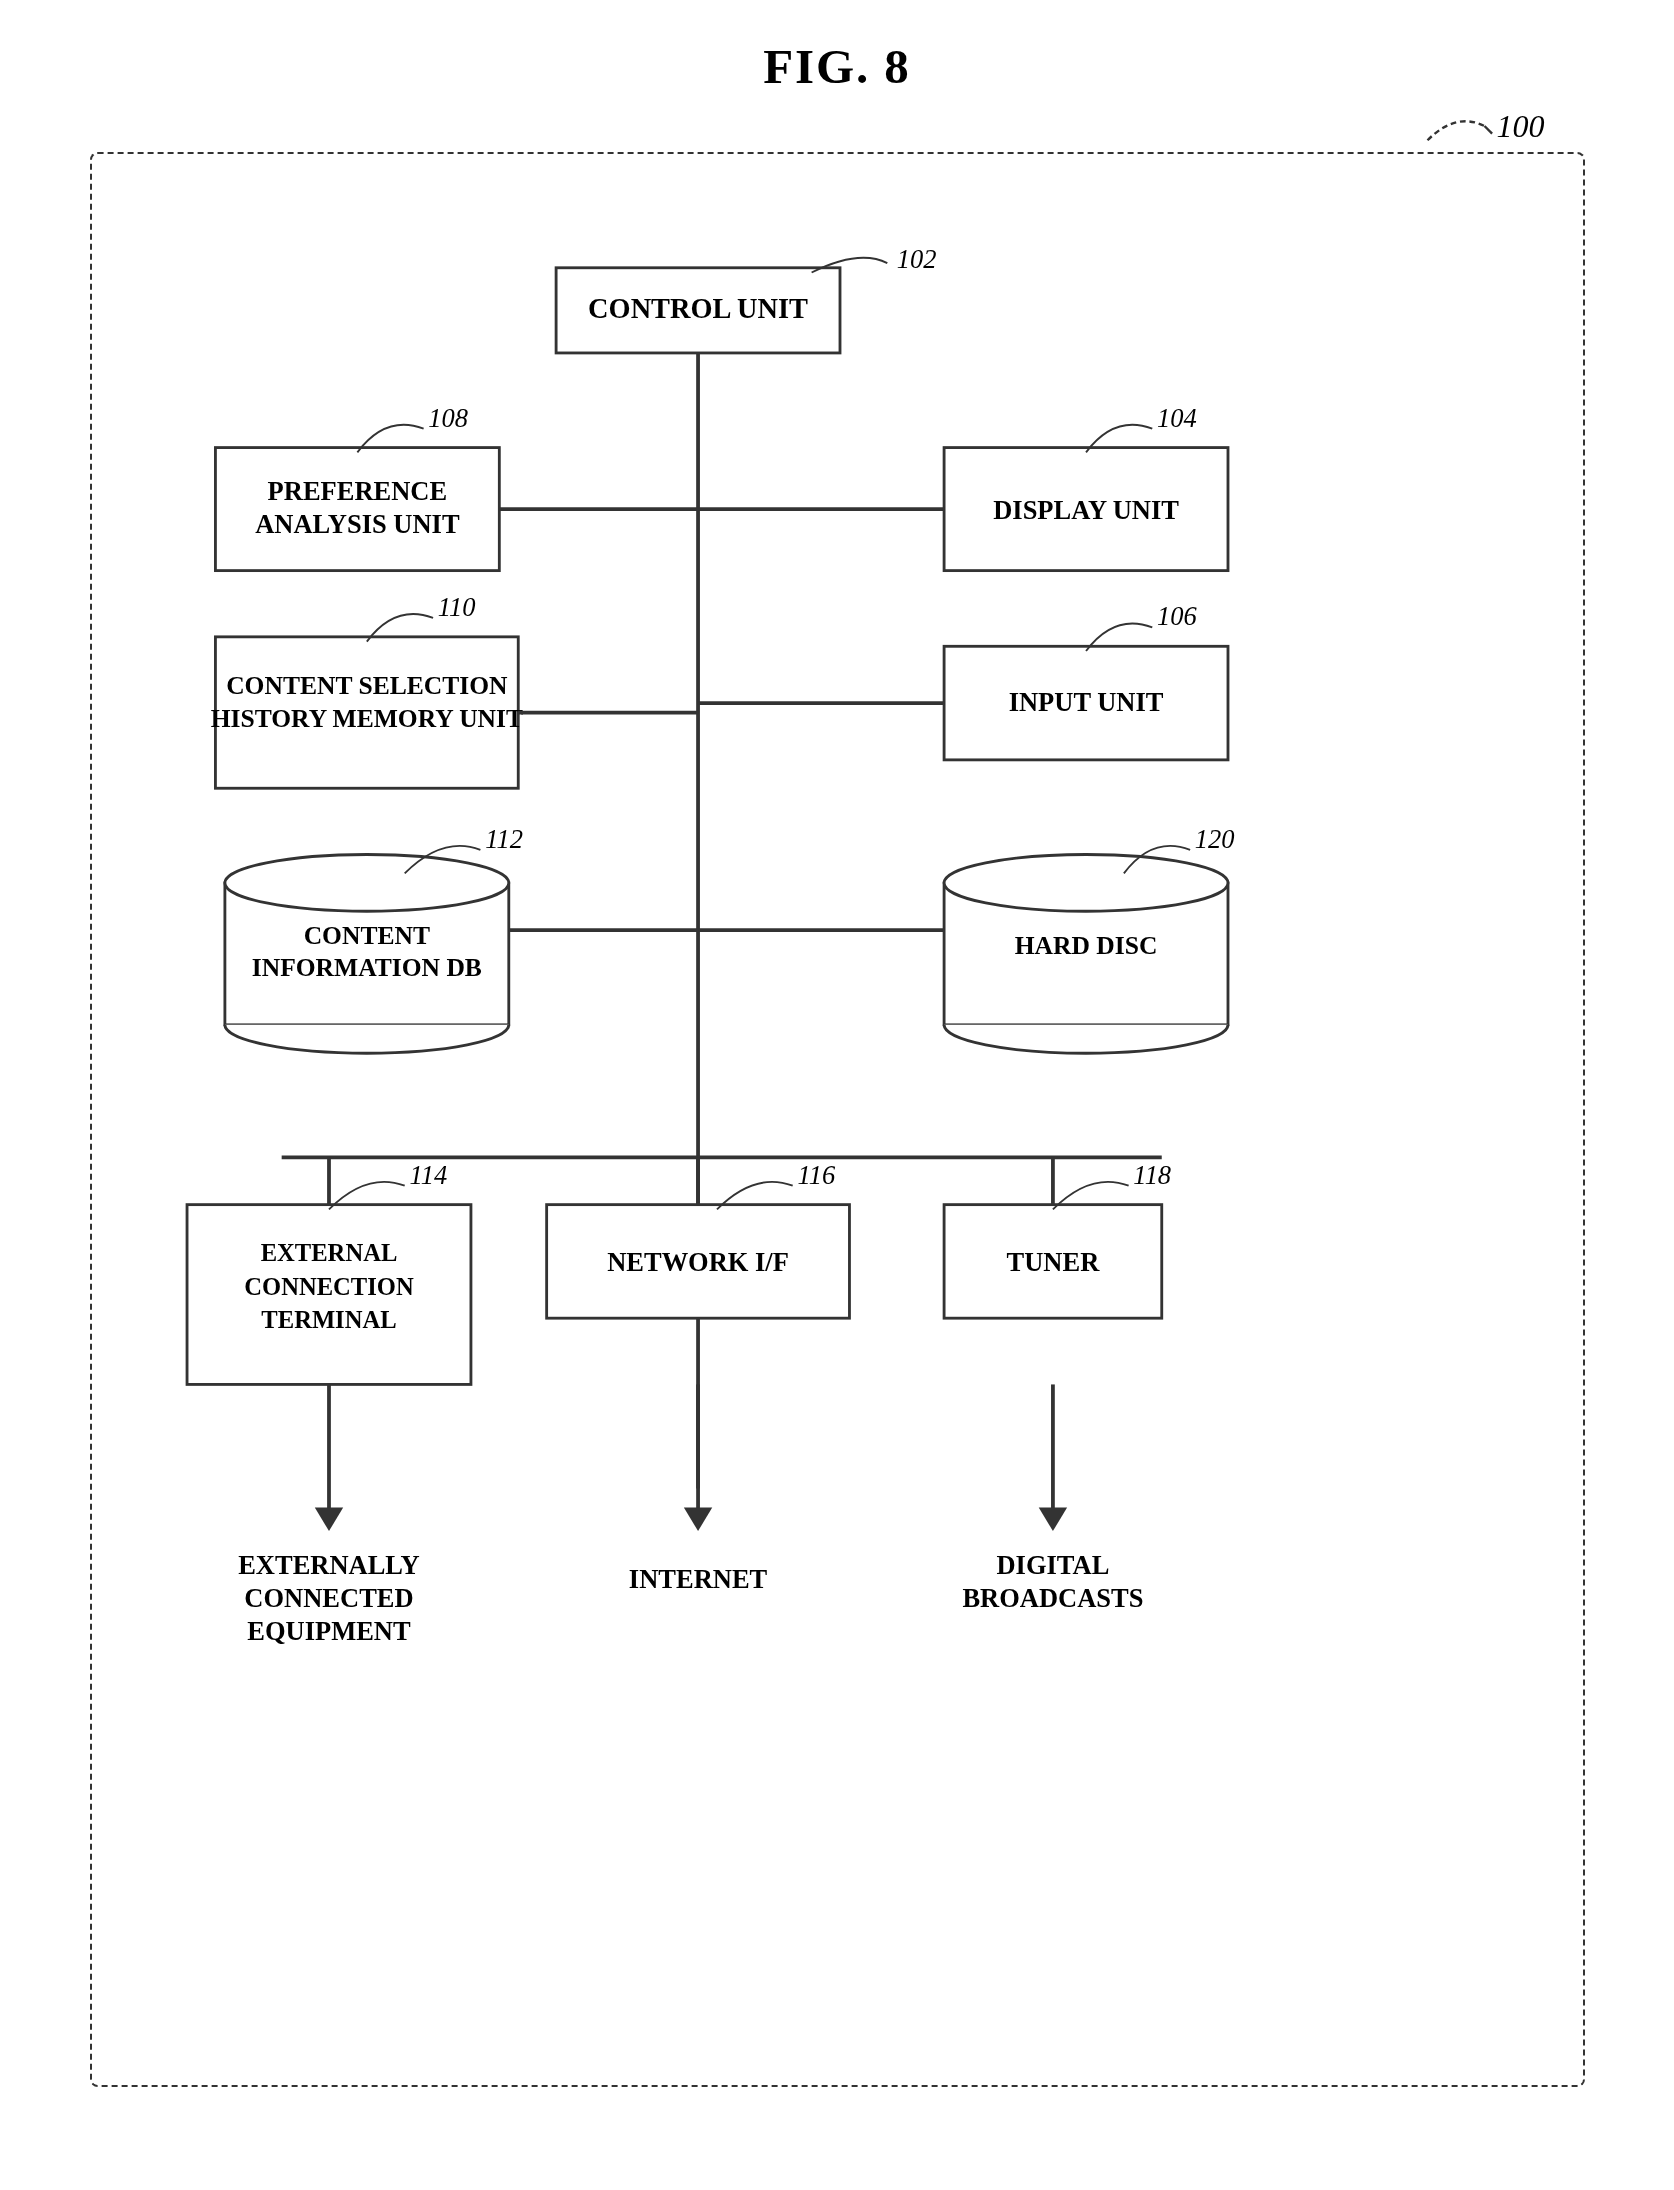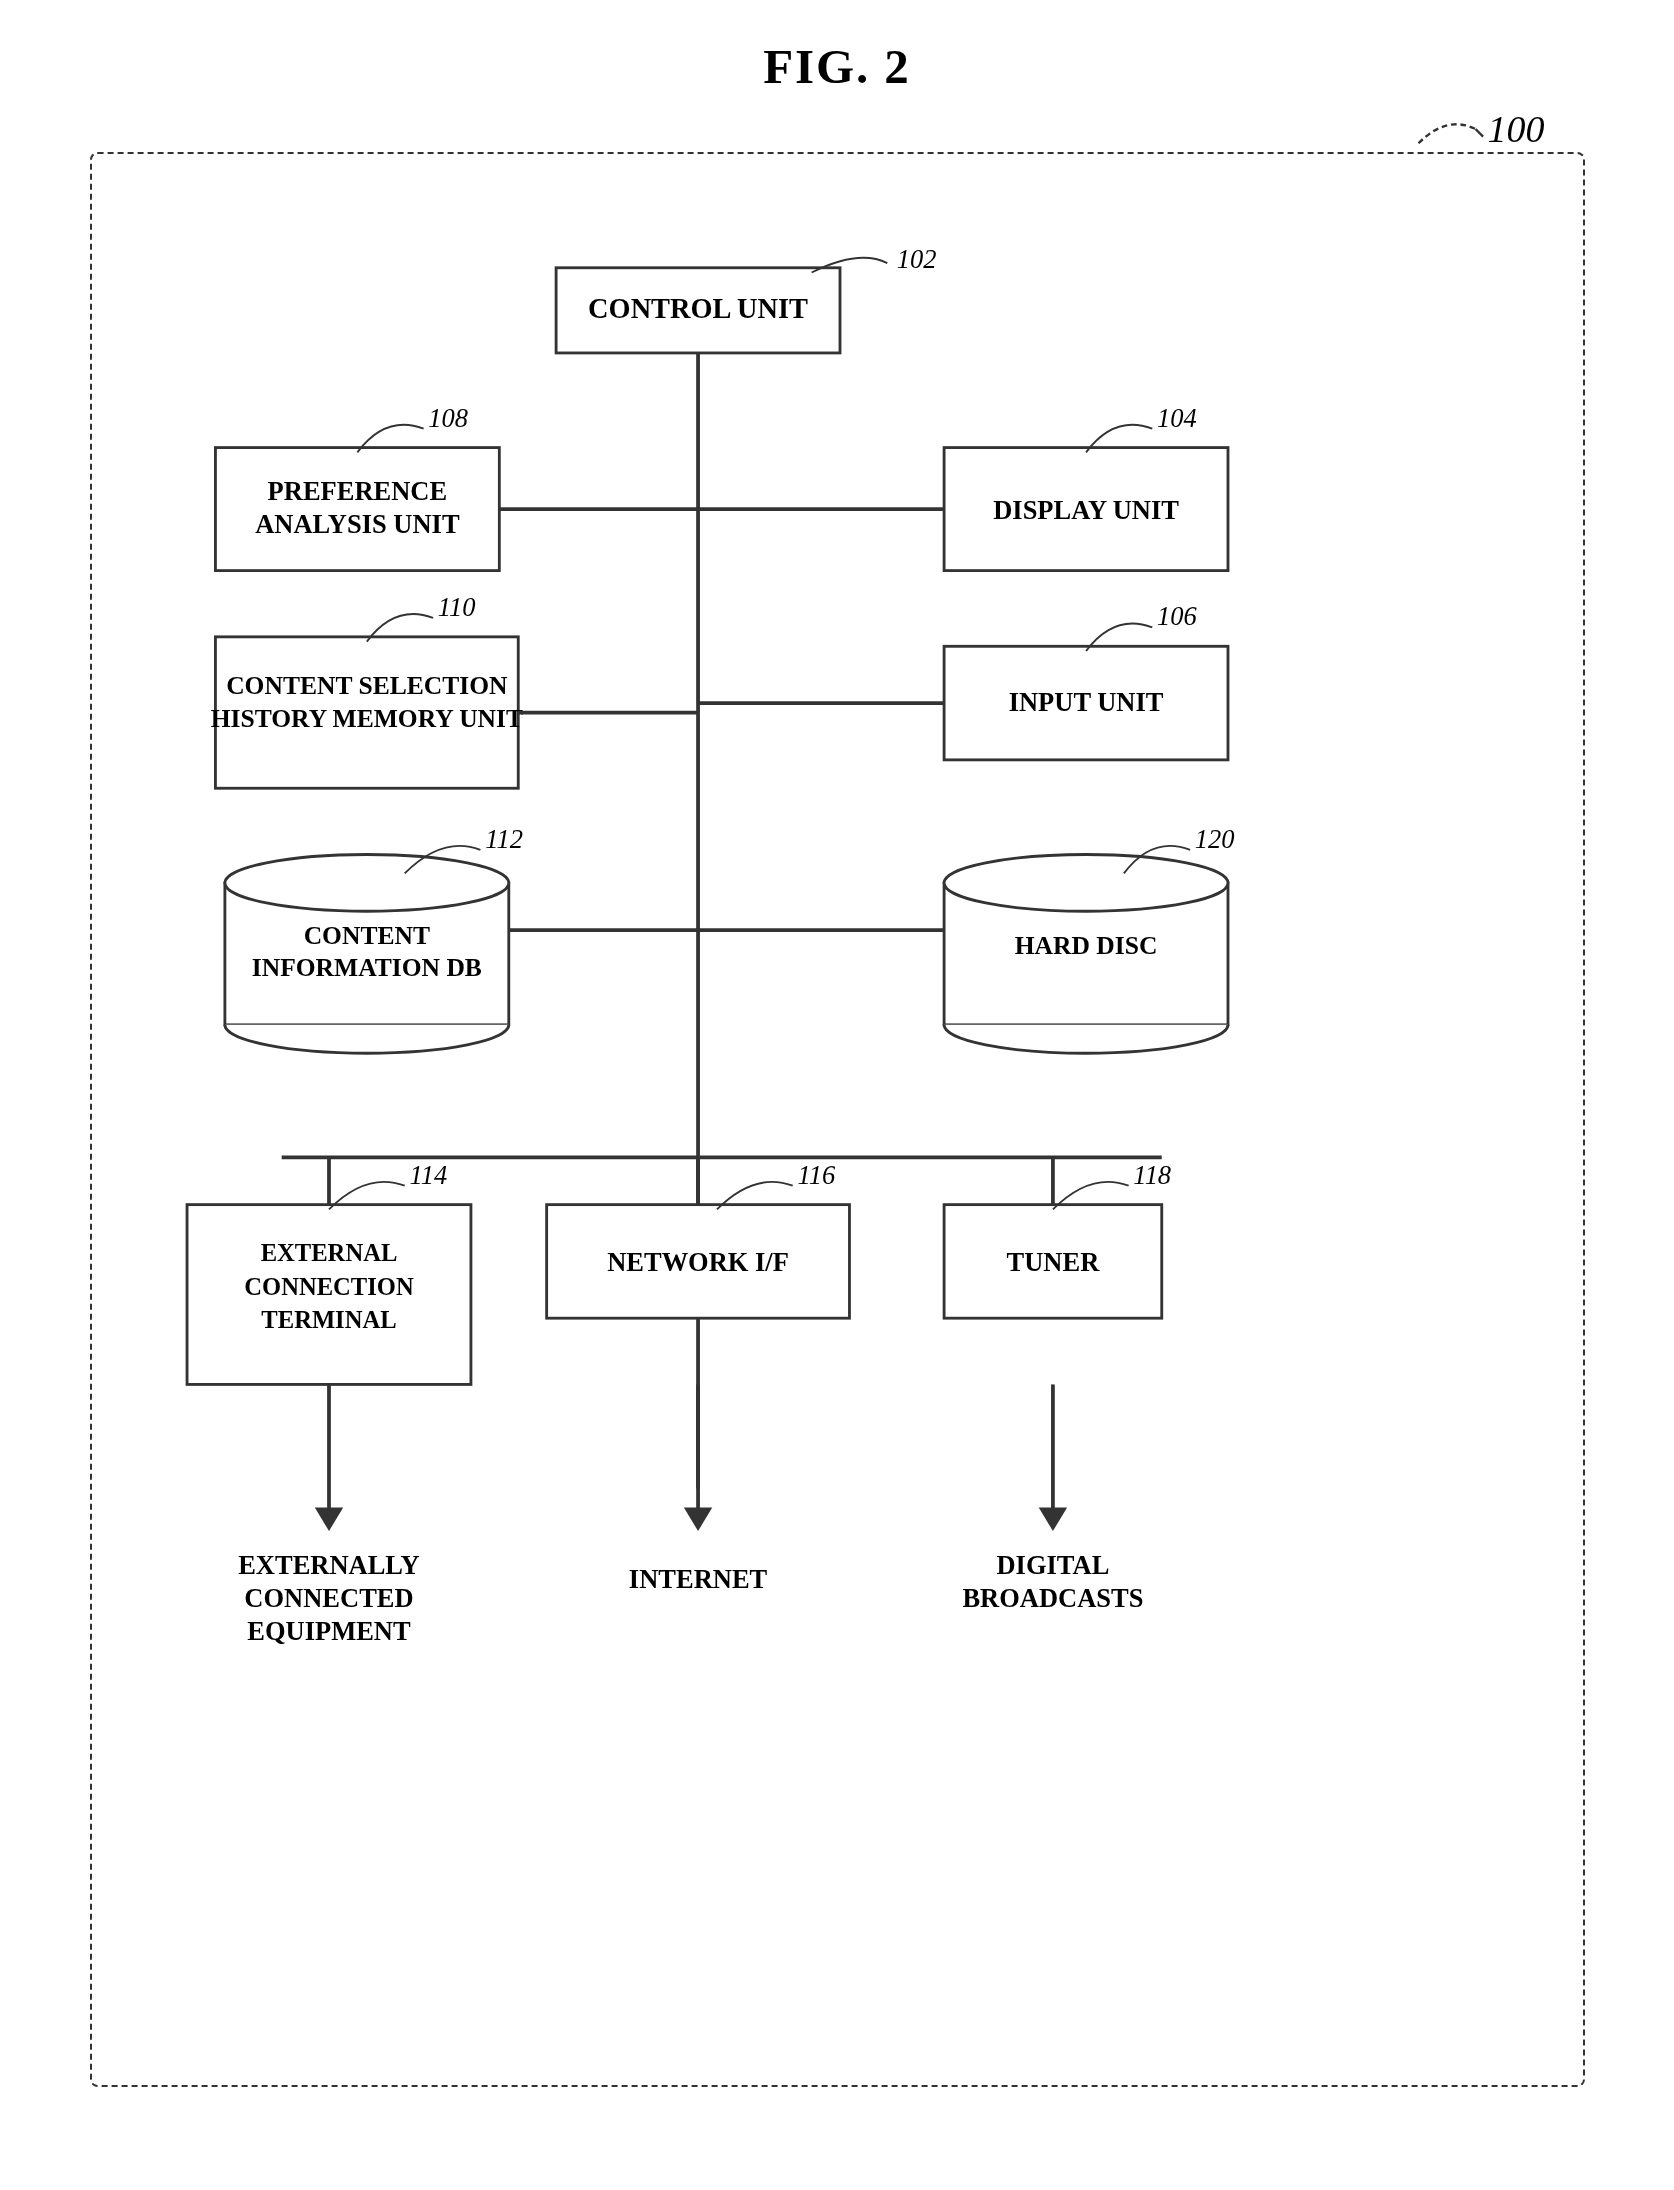--- a/index.html
+++ b/index.html
@@ -26,25 +26,25 @@
       border: 2.8px dashed #333;
       border-radius: 7.6px;
       width: 1495px;
       padding: 57px 76px 76px 76px;
       position: relative;
     }
   </style>
 </head>
 <body>
 
-<div class="page-title">FIG. 2</div>
+<div class="page-title">FIG. 8</div>
 
 <div class="outer-dashed">
 
-  <div style="position:absolute; top:-47px; right:38px; font-size:38px; font-style:italic; display:flex; align-items:center; gap:3px;">
+  <div style="position:absolute; top:-47px; right:38px; font-size:32px; font-style:italic; display:flex; align-items:center; gap:3px;">
     <svg width="76" height="38" style="overflow:visible;" viewBox="0 0 80 40">
       <path d="M10,35 Q40,5 70,20" stroke="#333" stroke-width="2.5" fill="none" stroke-dasharray="6,4"></path>
       <line x1="70" y1="20" x2="78" y2="28" stroke="#333" stroke-width="2.5"></line>
     </svg>
     <span>100</span>
   </div>
 
   <svg width="1344" height="1798" viewBox="0 0 1420 1900" style="display:block; margin:0 auto; overflow:visible;">
 
     <rect x="410" y="60" width="300" height="90" fill="white" stroke="#333" stroke-width="3"></rect>

